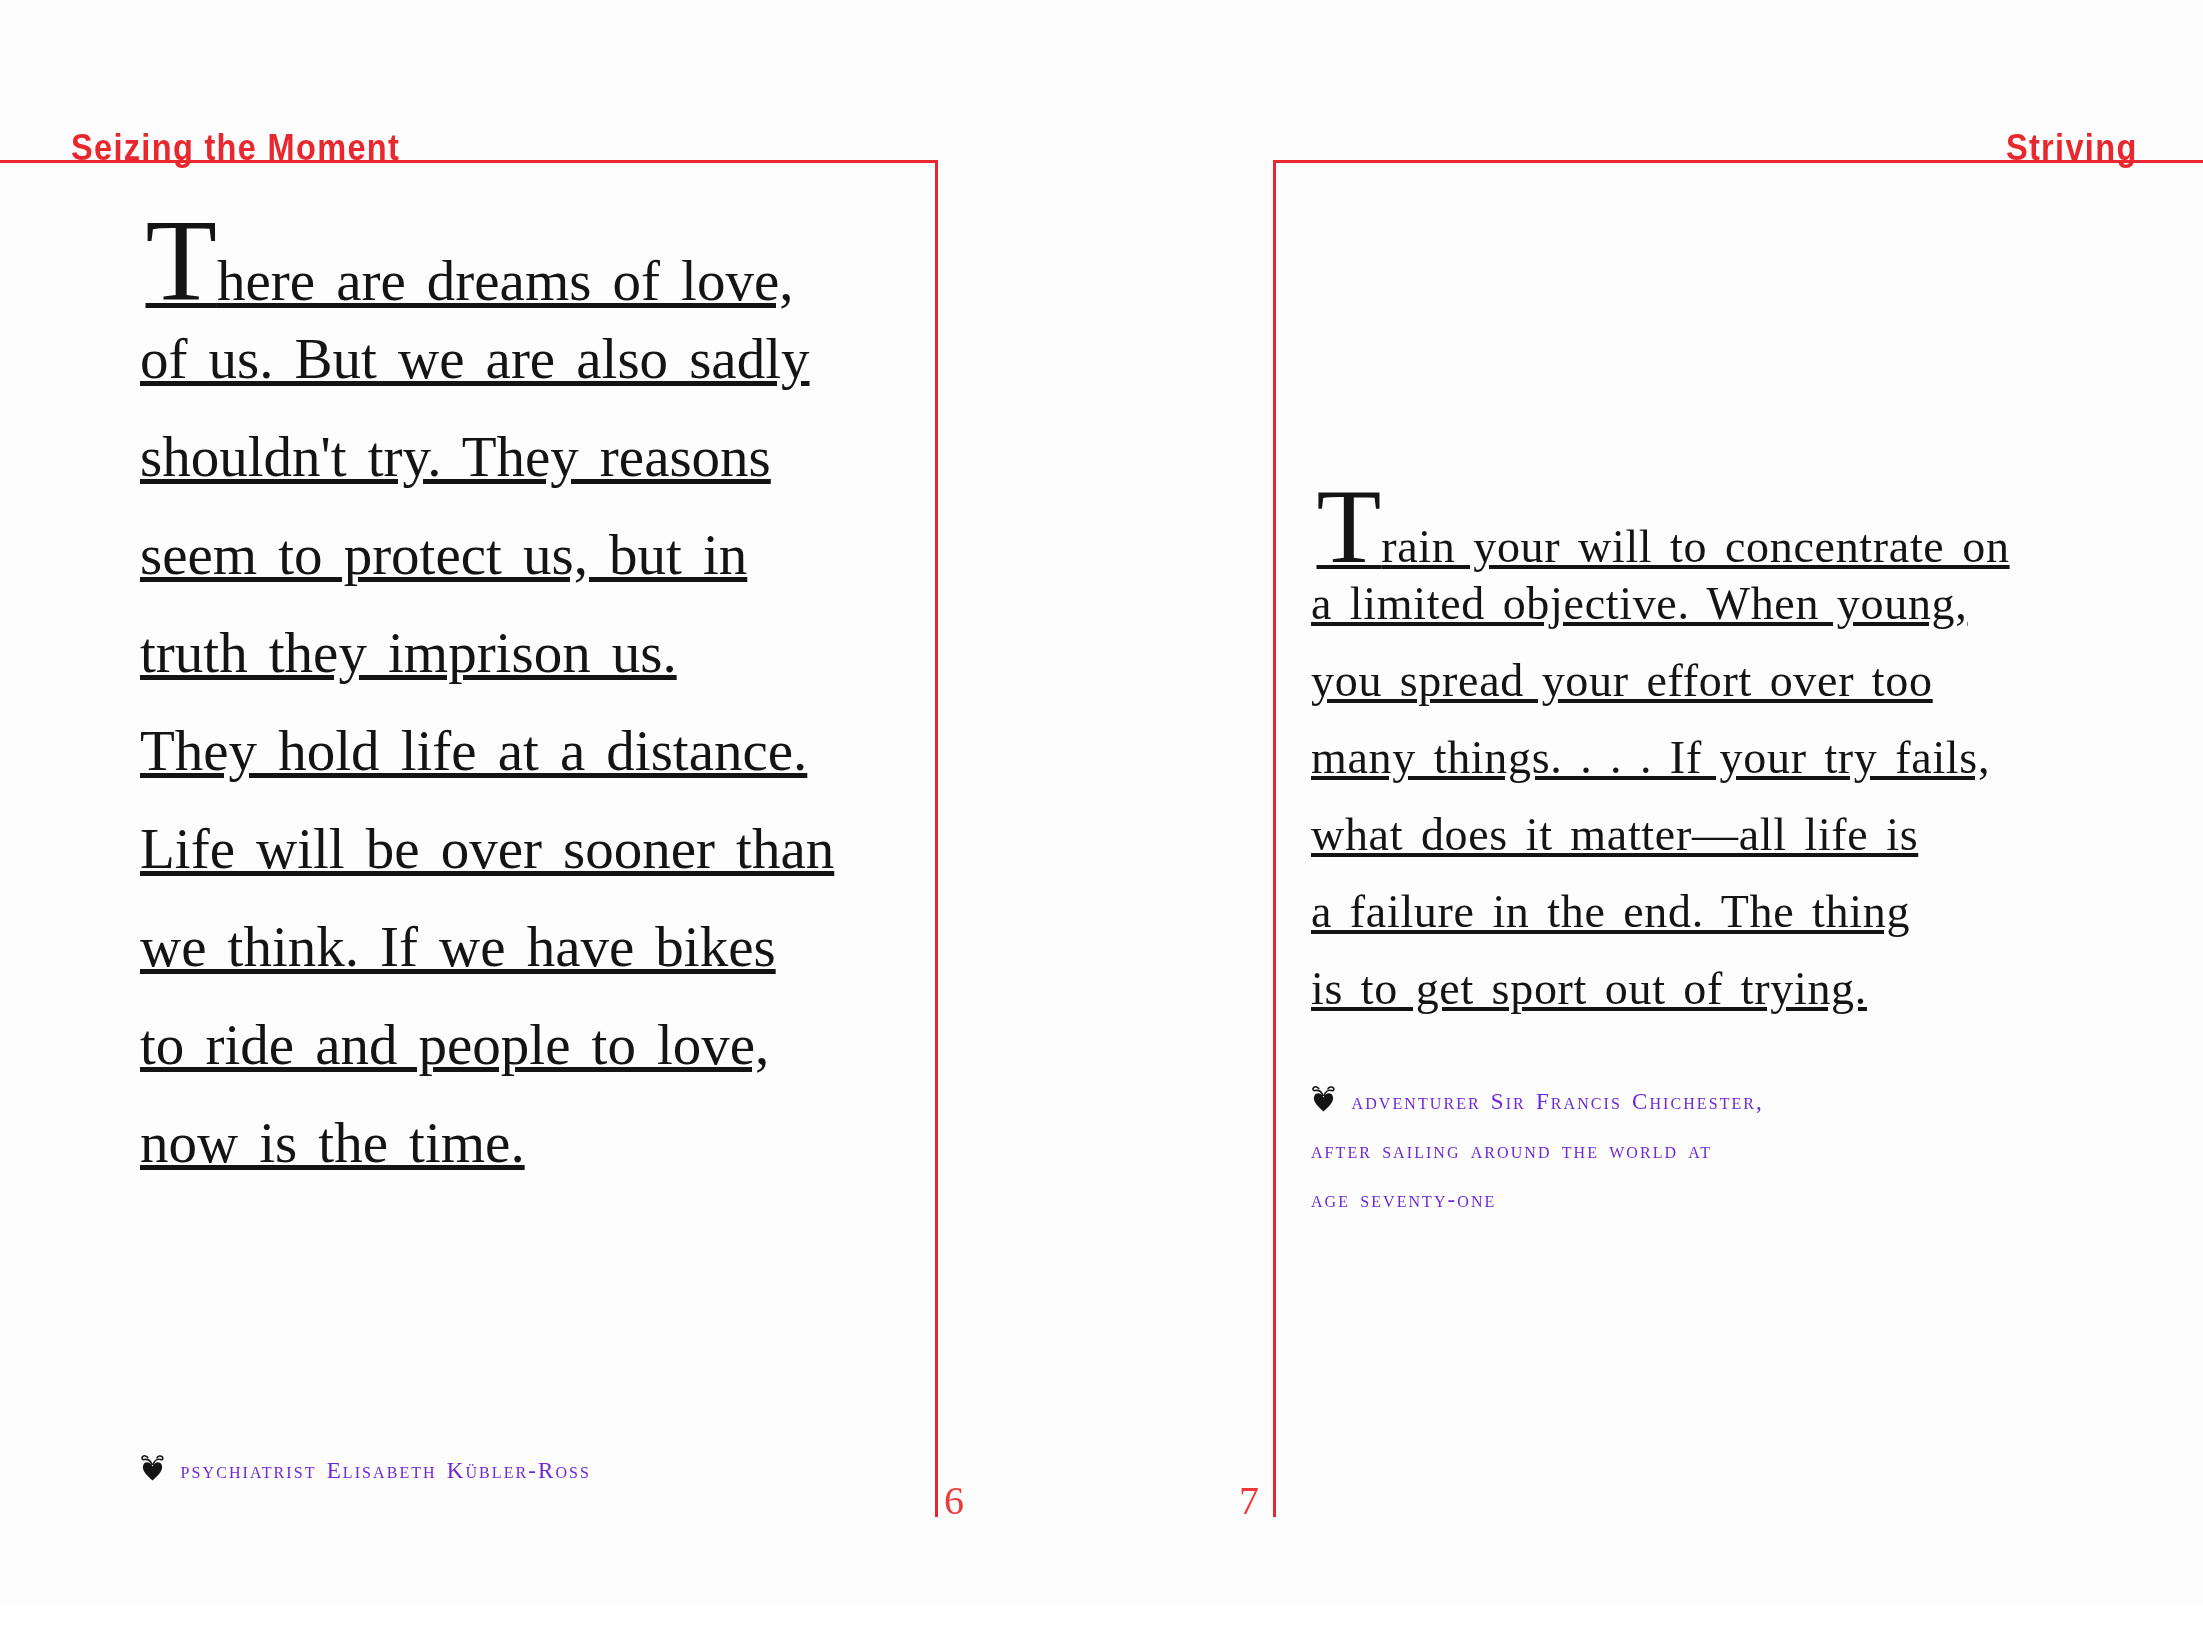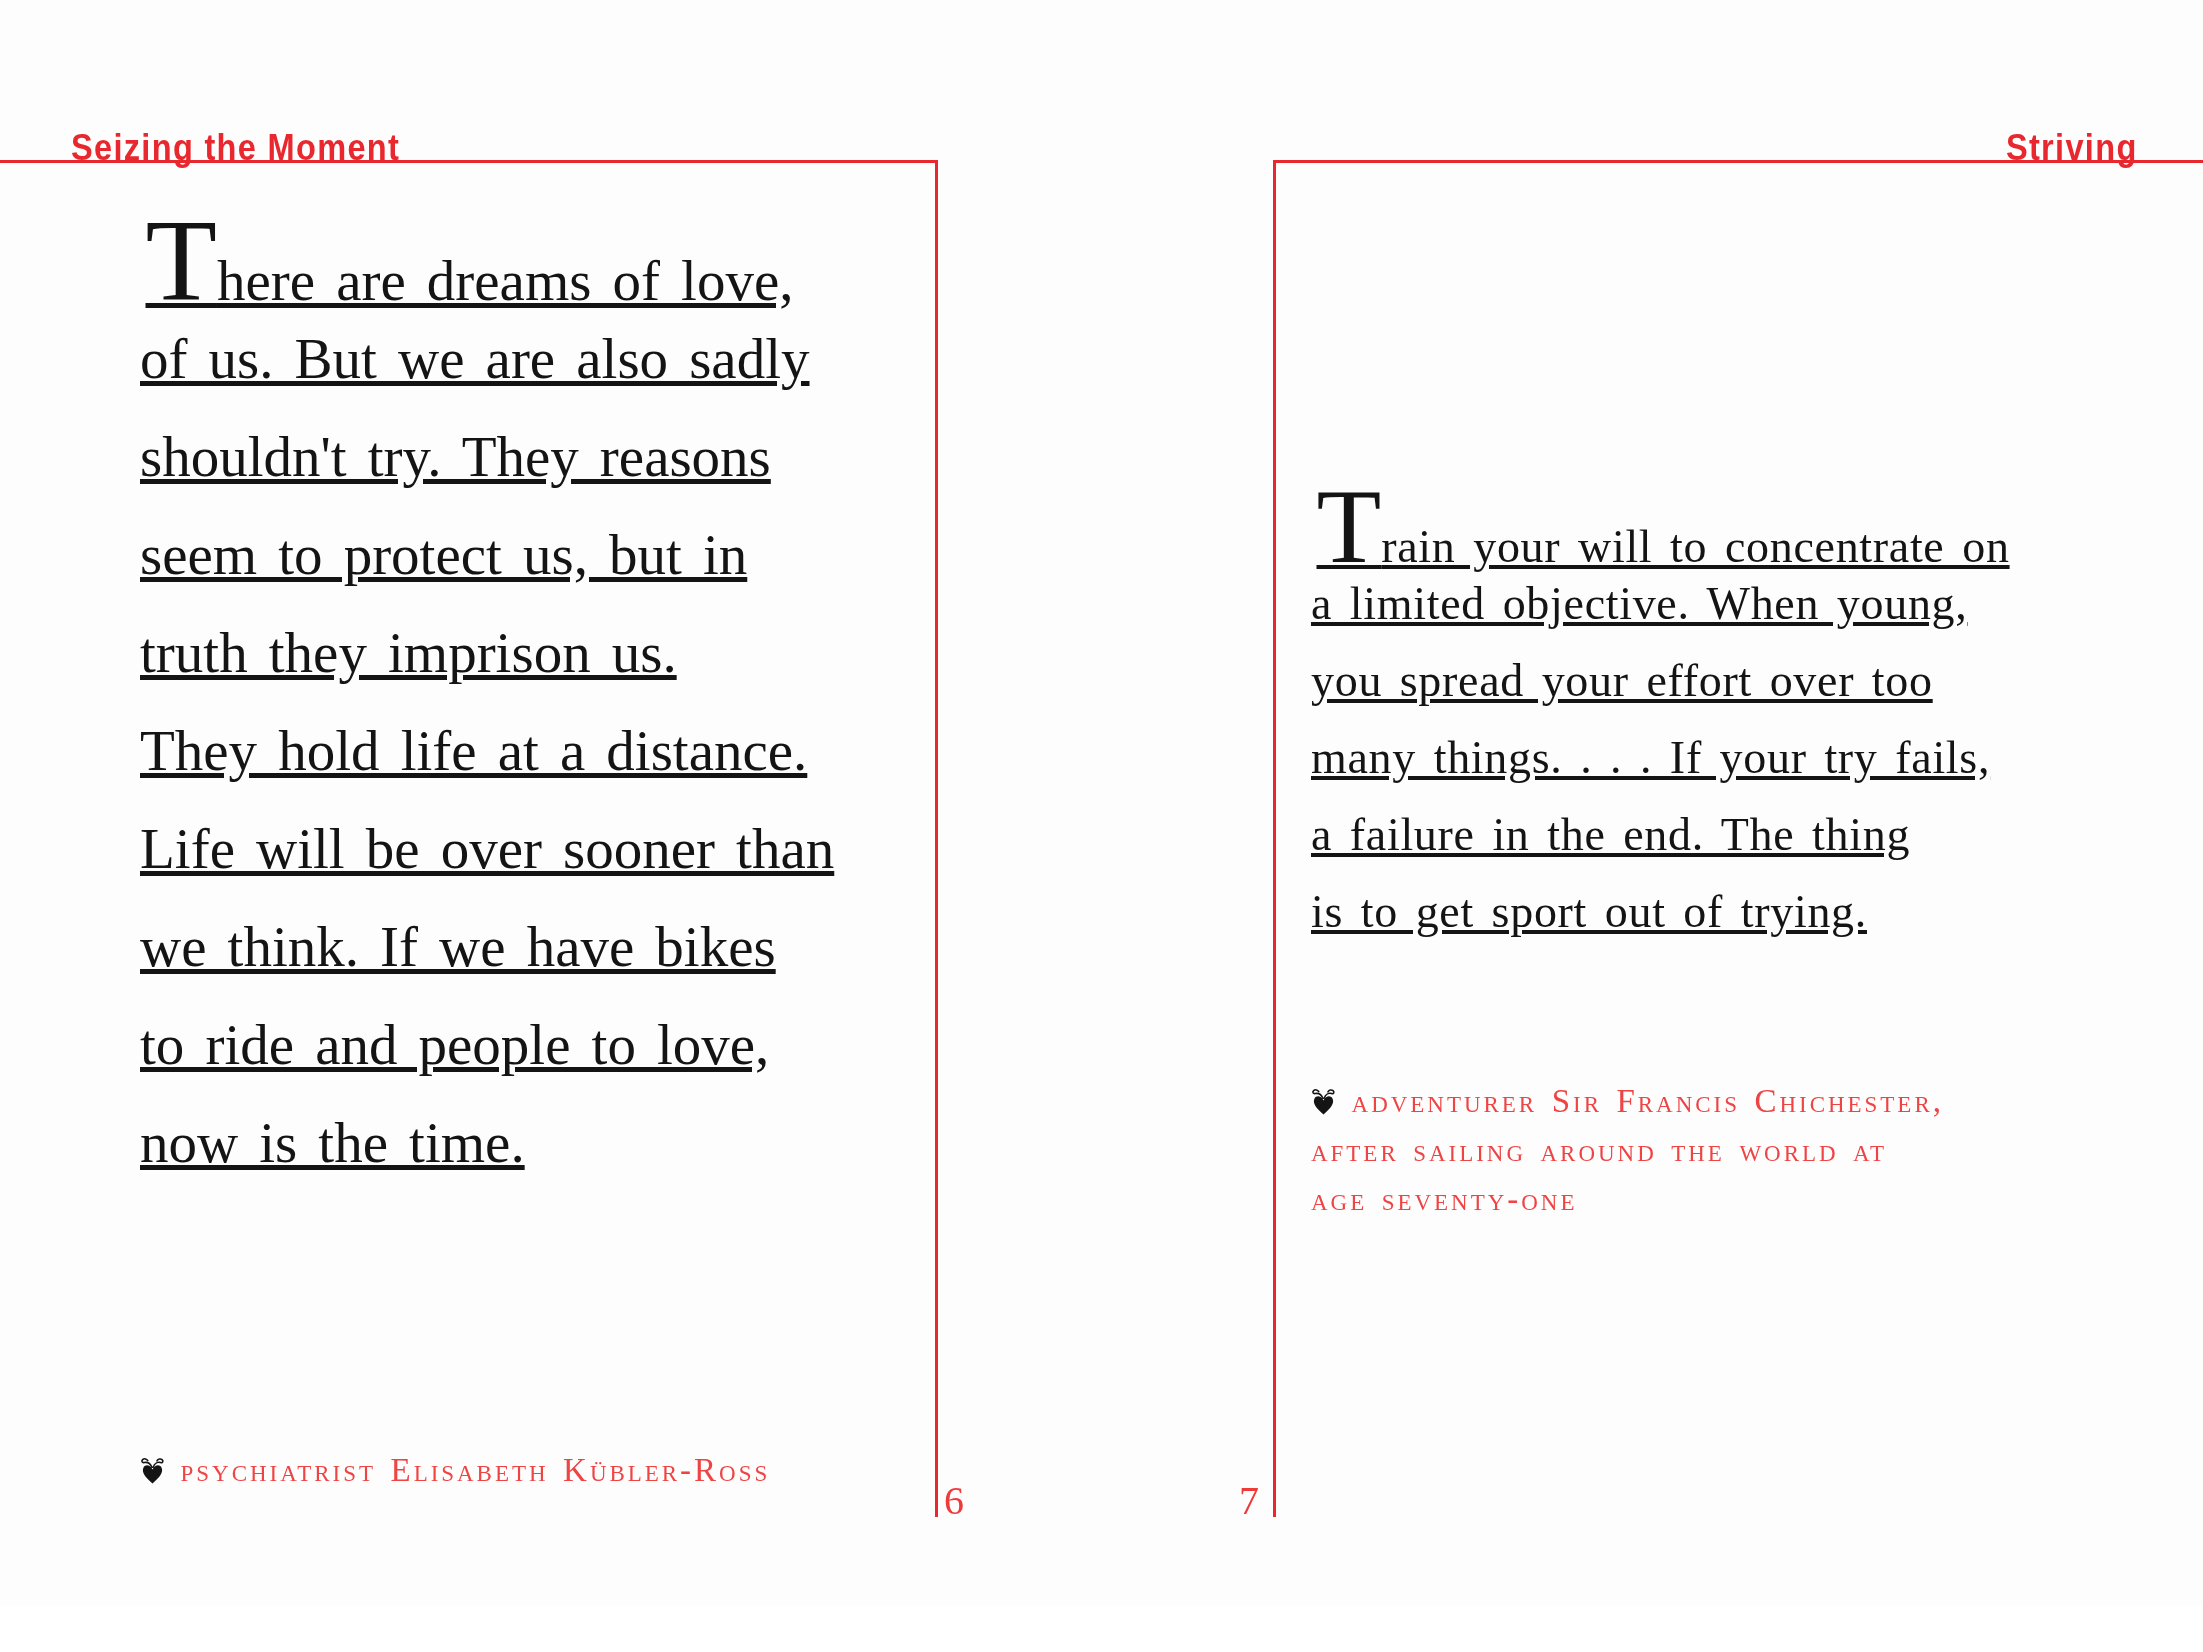--- a/index.html
+++ b/index.html
@@ -69,24 +69,24 @@
     font-size: 117px;
     letter-spacing: 0;
   }
   .quote-right .initial { font-size: 106px; }
   .qline.first { padding-left: 5.5px; }
 
   
   .attribution {
     position: absolute;
     font-variant: small-caps;
-    font-size: 33px;
+    font-size: 23px;
     letter-spacing: 0.09em;
     word-spacing: 0.1em;
-    color: #ef4444;
+    color: #6d28d9;
     white-space: nowrap;
   }
   .attribution-left {
     left: 140px;
     top: 1452px;
     line-height: 37px;
   }
   .attribution-right {
     left: 1311px;
     top: 1077px;
@@ -146,20 +146,21 @@
         </svg></span><span>psychiatrist Elisabeth Kübler-Ross</span>
   </div>
 
   <div class="folio folio-left">6</div>
 
   <div class="quote quote-right">
     <div class="qline first"><span class="initial">T</span><span>rain your will to concentrate on</span></div>
     <div class="qline">a limited objective. When young,</div>
     <div class="qline">you spread your effort over too</div>
     <div class="qline">many things. . . . If your try fails,</div>
+    <div class="qline">what does it matter—all life is</div>
     <div class="qline">a failure in the end. The thing</div>
     <div class="qline">is to get sport out of trying.</div>
   </div>
 
   <div class="attribution attribution-right">
     <div class="attr-line"><span class="fleuron"><svg viewBox="0 0 27 31" xmlns="http://www.w3.org/2000/svg">
             <path d="M13.5 30 C5 22.5 1.5 17.5 3.6 12.8 C5.4 9.2 10.2 9.4 12.4 12.9 L13.5 14.7 L14.6 12.9 C16.8 9.4 21.6 9.2 23.4 12.8 C25.5 17.5 22 22.5 13.5 30 Z" fill="#141414"></path>
             <path d="M12.8 12.2 C11.2 8.4 8 6.4 4.6 7.1 C2 7.6 1.1 5.4 2.8 3.9 C4.5 2.4 7.2 3.1 8.4 5.1 M14.2 12.2 C15.8 8.2 19.2 6.2 22.2 7.1 C24.7 7.9 25.6 5.5 23.9 4 C22.2 2.5 19.5 3.3 18.3 5.3" stroke="#141414" stroke-width="1.7" fill="none" stroke-linecap="round"></path>
           </svg></span><span>adventurer Sir Francis Chichester,</span></div>
     <div class="attr-line">after sailing around the world at</div>

